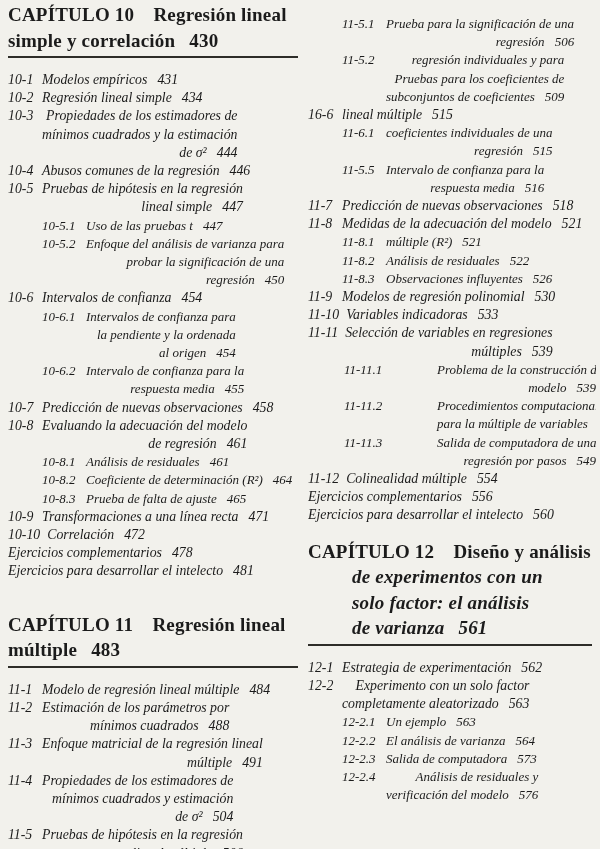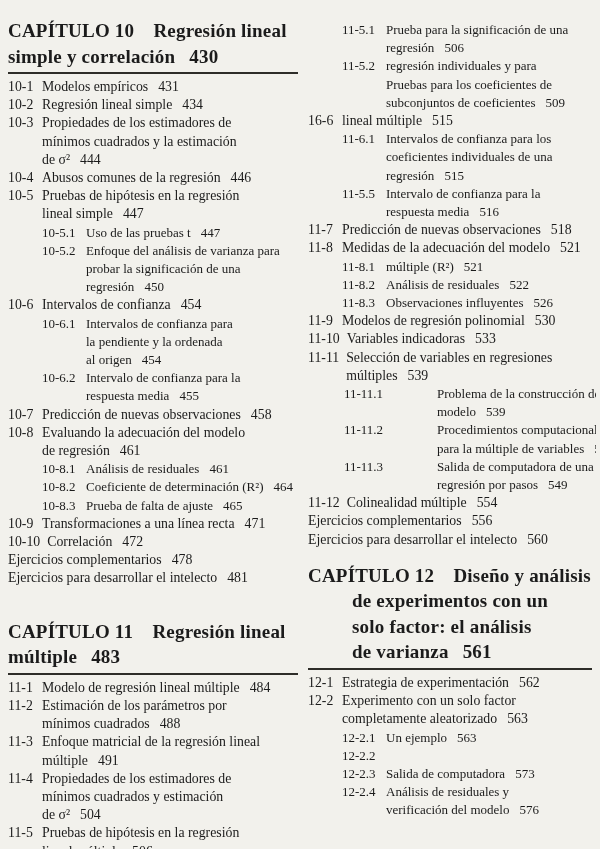--- a/index.html
+++ b/index.html
@@ -11,61 +11,61 @@
     height: 849px;
     background: #f2f1ec;
     color: #1b1b1b;
     font-family: "Liberation Serif", serif;
     overflow: hidden;
   }
   .sheet {
     box-sizing: border-box;
     width: 600px;
     height: 849px;
-    padding: 18px 2px 0 8px;
+    padding: 2px 2px 0 8px;
     display: grid;
     grid-template-columns: 294px 288px;
     column-gap: 6px;
     overflow: hidden;
   }
   .col { overflow: hidden; }
 
   
   .chapter-wrap { }
   .col .chapter-wrap:not(:first-child) { margin-top: 31px; }
   .col-right .chapter-wrap:not(:first-child) { margin-top: 14px; }
   .chapter {
     font-size: 19px;
     font-weight: bold;
     line-height: 25.5px;
     letter-spacing: 0.2px;
   }
   .ch-line { white-space: nowrap; }
-  .ch-line.indent { padding-left: 44px; }
+  .ch-line.indent { padding-left: 44px; font-style: italic; }
   .ch-page { margin-left: 14px; }
   .rule {
     border-bottom: 2px solid #2e2d29;
     margin: 3px 4px 4px 0;
   }
 
   
-  .entries { margin-top: 3px; }
+  .entries { margin-top: 13px; font-style: italic; }
   .entry {
     display: flex;
     align-items: flex-start;
     font-size: 13.8px;
     line-height: 18.2px;
   }
   .entry .num {
     flex: none;
     min-width: 27px;
     margin-right: 7px;
     white-space: nowrap;
   }
-  .entry .body { min-width: 0; }
+  .entry .body { min-width: 0; text-align: right; }
   .tline { white-space: nowrap; }
   .pagenum { margin-left: 10px; }
 
   .lvl2 { margin-left: 34px; font-size: 13px; }
   .lvl2 .num { min-width: 38px; margin-right: 6px; }
   .lvl3 { margin-left: 36px; font-size: 13px; gap: 43px; }
   .lvl3 .num { min-width: 44px; margin-right: 6px; }
   .lvl0 .body { }
 </style>
 </head>
@@ -267,21 +267,20 @@
         </div>
         <div class="entry lvl1">
           <span class="num">16-6</span>
           <div class="body">
             <div class="tline"><span class="ltxt">lineal múltiple</span><span class="pagenum">515</span></div>
           </div>
         </div>
         <div class="entry lvl2">
           <span class="num">11-6.1</span>
           <div class="body">
-            <div class="tline"><span class="ltxt">Intervalos de confianza para los</span></div>
             <div class="tline"><span class="ltxt">coeficientes individuales de una</span></div>
             <div class="tline"><span class="ltxt">regresión</span><span class="pagenum">515</span></div>
           </div>
         </div>
         <div class="entry lvl2">
           <span class="num">11-5.5</span>
           <div class="body">
             <div class="tline"><span class="ltxt">Intervalo de confianza para la</span></div>
             <div class="tline"><span class="ltxt">respuesta media</span><span class="pagenum">516</span></div>
           </div>
@@ -397,20 +396,23 @@
           </div>
         </div>
         <div class="entry lvl2">
           <span class="num">12-2.1</span>
           <div class="body">
             <div class="tline"><span class="ltxt">Un ejemplo</span><span class="pagenum">563</span></div>
           </div>
         </div>
         <div class="entry lvl2">
           <span class="num">12-2.2</span>
+          <div class="body">
+            <div class="tline"><span class="ltxt">El análisis de varianza</span><span class="pagenum">564</span></div>
+          </div>
         </div>
         <div class="entry lvl2">
           <span class="num">12-2.3</span>
           <div class="body">
             <div class="tline"><span class="ltxt">Salida de computadora</span><span class="pagenum">573</span></div>
           </div>
         </div>
         <div class="entry lvl2">
           <span class="num">12-2.4</span>
           <div class="body">

